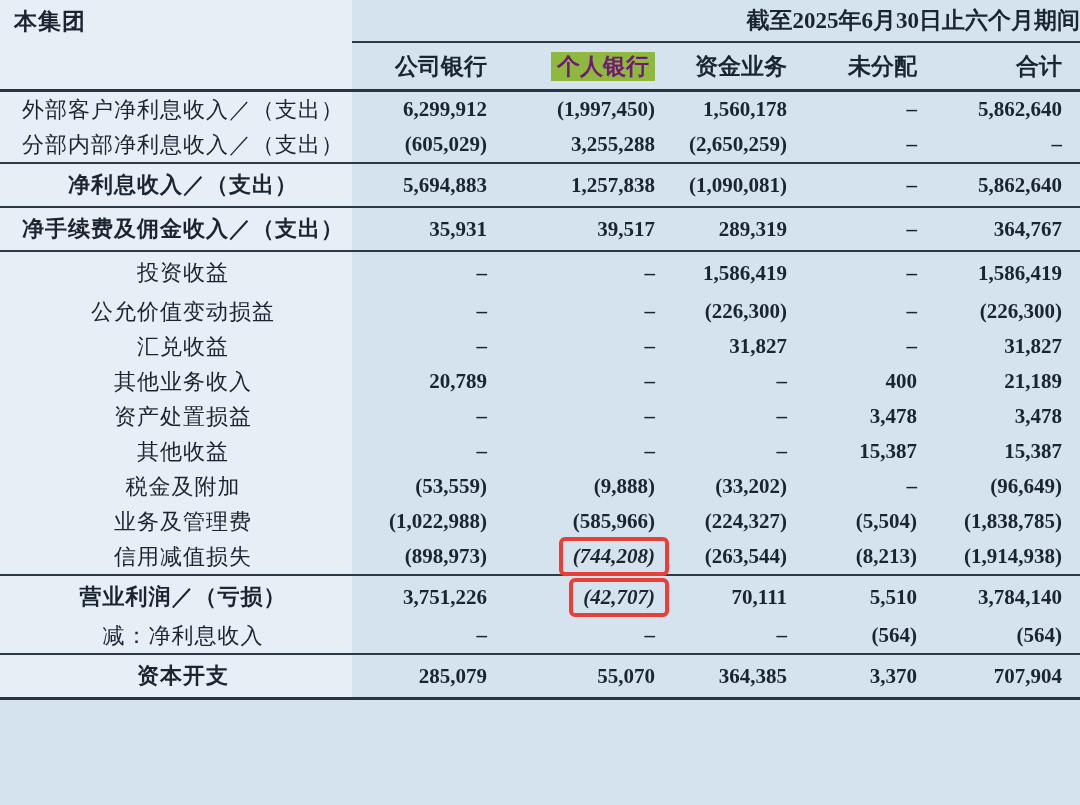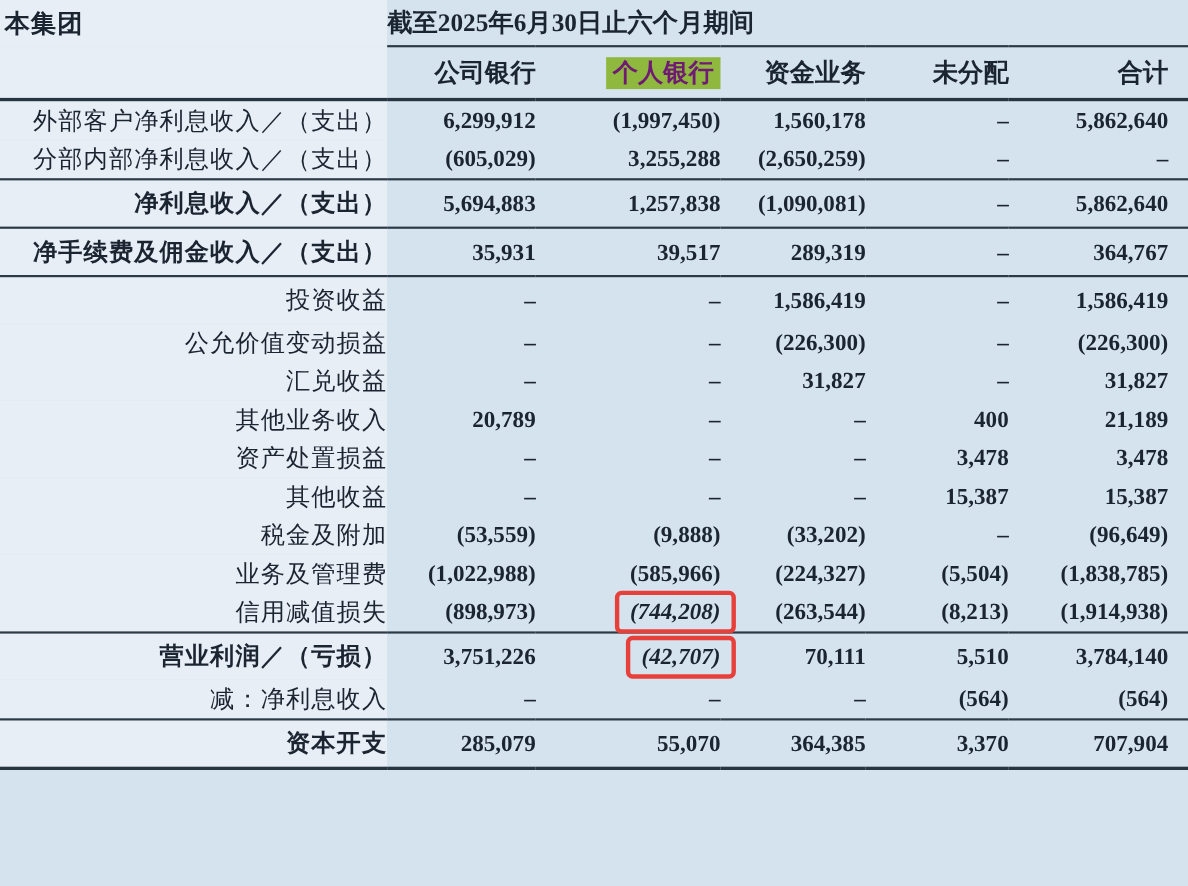--- a/index.html
+++ b/index.html
@@ -11,31 +11,31 @@
     color: #1b2431;
   }
   table.seg {
     border-collapse: collapse;
     table-layout: fixed;
     width: 1080px;
   }
   td { padding: 0; height: 35px; vertical-align: middle; }
 
   
-  td.lab  { background: #e7eef5; padding-left: 14px; text-align: right;
+  td.lab  { background: #e7eef5; padding-left: 14px; text-align: center;
             font-size: 22px; letter-spacing: 1px; }
   td.val  { background: #d5e3ee; text-align: right;
             font-weight: bold; font-size: 21px; }
   td.val.last { padding-right: 18px; }
 
   
   tr.hdr1 td { height: 41px; }
   td.corner  { background: #e7eef5; font-weight: bold; font-size: 23px;
-               padding-left: 4px; letter-spacing: 1px; margin-top: 30px; }
-  td.period  { background: #d5e3ee; text-align: left; font-weight: bold;
+               padding-left: 14px; letter-spacing: 1px; margin-top: 30px; }
+  td.period  { background: #d5e3ee; text-align: right; font-weight: bold;
                font-size: 23px; border-bottom: 2px solid #2c3a47; }
   tr.hdr2 td { height: 46px; border-bottom: 3px solid #273543;
                font-weight: bold; font-size: 23px; padding-left: 12px; }
   tr.hdr2 td.val { font-family: "Liberation Serif", "DejaVu Serif", serif; }
 
   
   tr.rule-above td { border-top: 2px solid #2c3a47; }
   tr.rule-above td.lab, tr.rule-above td.val { height: 42px; }
   tr.thick-below td { border-bottom: 3px solid #273543; }
   tr.bold td.lab { font-weight: bold; }

